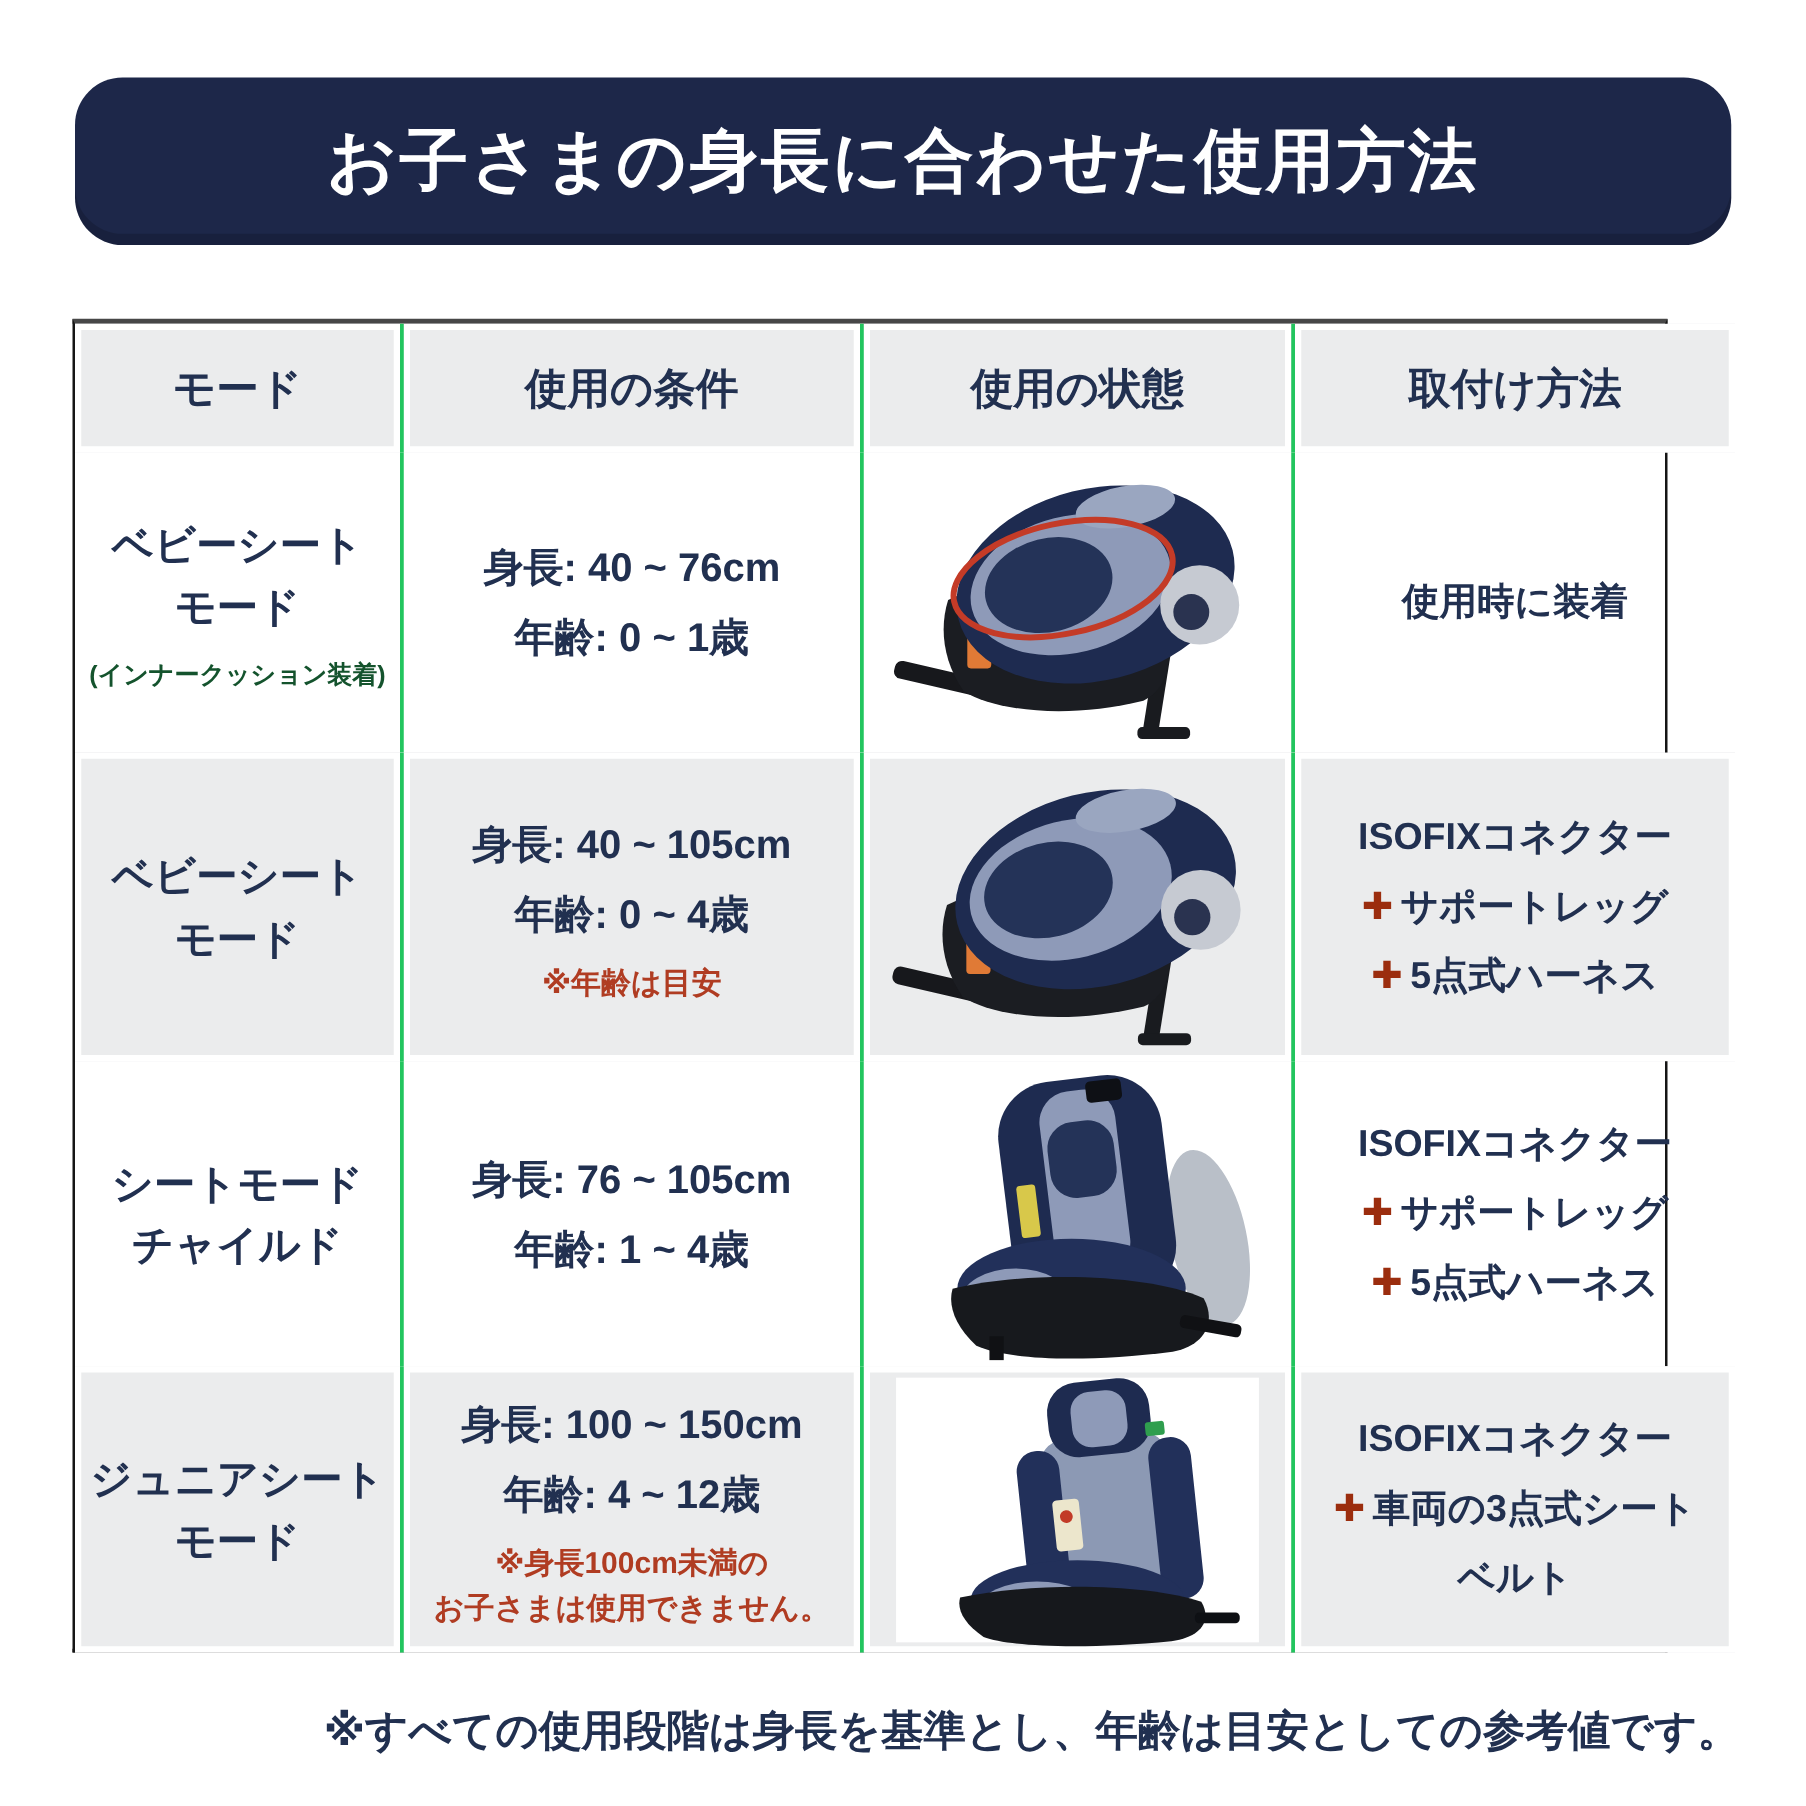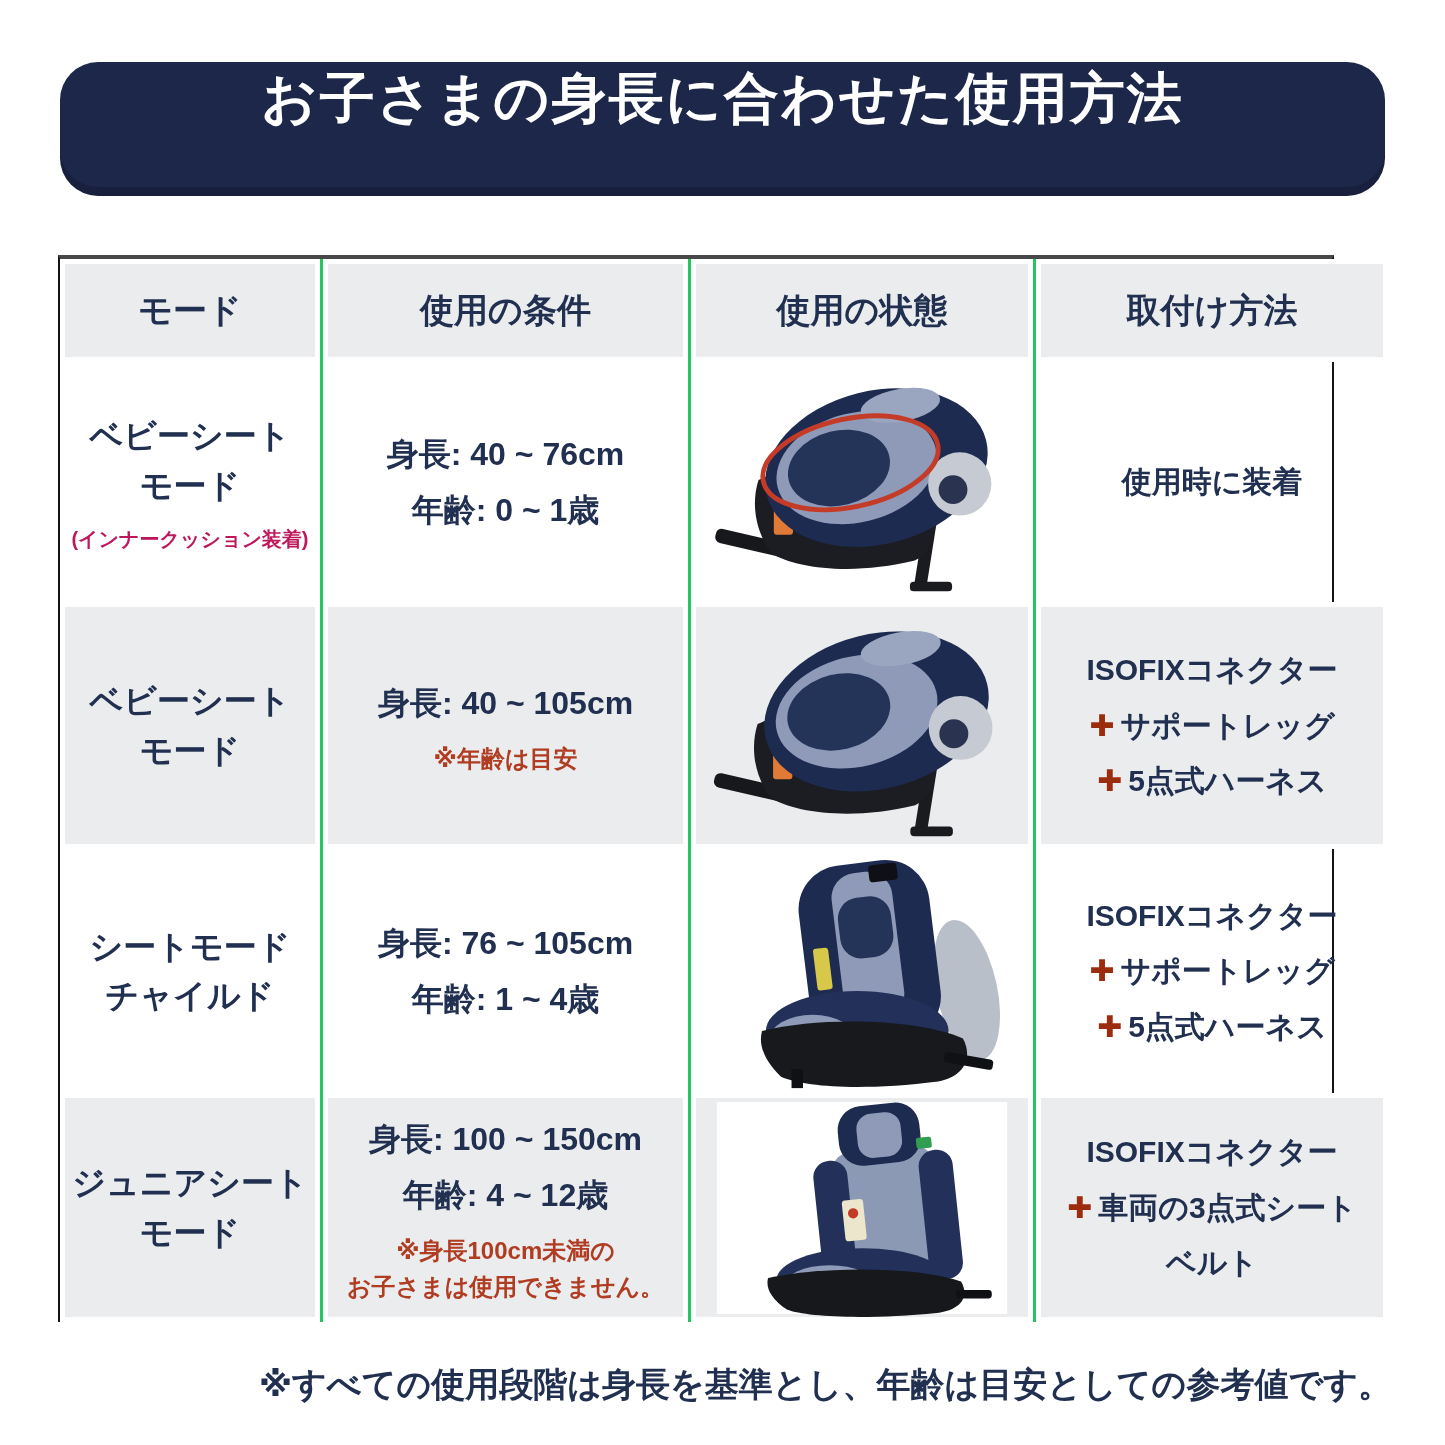--- a/index.html
+++ b/index.html
@@ -4,21 +4,21 @@
 <style>
   html,body{margin:0;padding:0;background:#ffffff;}
   .page{
     position:relative;width:1445px;height:1445px;background:#ffffff;overflow:hidden;
     font-family:"Liberation Sans","DejaVu Sans",sans-serif;
   }
   
   .banner{
     position:absolute;left:60px;top:62px;width:1325px;height:134px;
     background:#1d2749;border-radius:38px;
-    display:flex;align-items:flex-start;justify-content:center;
+    display:flex;align-items:center;justify-content:center;
     box-shadow:inset 0 -9px 0 rgba(0,0,0,0.16);
   }
   .banner-title{color:#ffffff;font-size:55px;font-weight:700;letter-spacing:2px;}
   
   .usage-table{
     position:absolute;left:58px;top:255px;width:1276px;height:1067px;
     display:grid;box-sizing:border-box;
     grid-template-columns:260px 368px 345px 355px;
     grid-template-rows:103px 240px 247px 244px 229px;
     border-top:4px solid #474747;
@@ -29,21 +29,21 @@
   }
   .cell{
     position:relative;display:flex;flex-direction:column;
     align-items:center;justify-content:center;text-align:center;
     overflow:hidden;
   }
   .vline{border-left:3px solid #22c55e;}
   .gray{background:#ebeced;box-shadow:inset 0 0 0 5px #ffffff;}
   .header-cell{font-size:34px;font-weight:700;color:#213050;}
   .mode-name{font-size:33px;font-weight:700;color:#213050;line-height:1.5;}
-  .mode-note{font-size:20px;font-weight:700;color:#be185d;margin-top:16px;}
+  .mode-note{font-size:20px;font-weight:700;color:#14532d;margin-top:16px;}
   .cond-main{font-size:32px;font-weight:700;color:#213050;line-height:1.75;}
   .cond-note{font-size:24px;font-weight:700;color:#b03c22;line-height:1.5;margin-top:10px;}
   .install-line{font-size:30px;font-weight:700;color:#213050;line-height:1.85;display:flex;align-items:center;justify-content:center;}
   .plus{color:#9b2d0e;margin-right:6px;font-size:30px;font-weight:700;}
   .seat-img{display:block;}
   
   .footer-note{
     position:absolute;left:62px;top:1362px;width:1330px;
     font-size:34px;font-weight:600;color:#213050;text-align:right;
   }
@@ -99,20 +99,21 @@
     </div>
 
     <div class="cell gray">
       <div class="mode-name">
         <div>ベビーシート</div>
         <div>モード</div>
       </div>
     </div>
     <div class="cell gray vline">
       <div class="cond-main">身長: 40 ~ 105cm</div>
+      <div class="cond-main">年齢: 0 ~ 4歳</div>
       <div class="cond-note">※年齢は目安</div>
     </div>
     <div class="cell gray vline">
       <svg class="seat-img" width="330" height="232" viewBox="0 0 340 240">
         <rect x="0" y="0" width="340" height="240" fill="#ebeced"></rect>
         <rect x="232" y="128" width="13" height="102" fill="#191b1f" transform="rotate(9 238 180)"></rect>
         <rect x="220" y="224" width="44" height="10" rx="4" fill="#191b1f"></rect>
         <rect x="16" y="180" width="112" height="15" rx="6" fill="#17181c" transform="rotate(13 72 187)"></rect>
         <path d="M62 118 C 110 94 192 100 238 132 C 253 160 247 192 225 202 C 160 218 100 210 75 194 C 57 168 55 140 62 118 Z" fill="#1b1d22"></path>
         <rect x="78" y="148" width="20" height="27" rx="3" fill="#e07a36"></rect>

